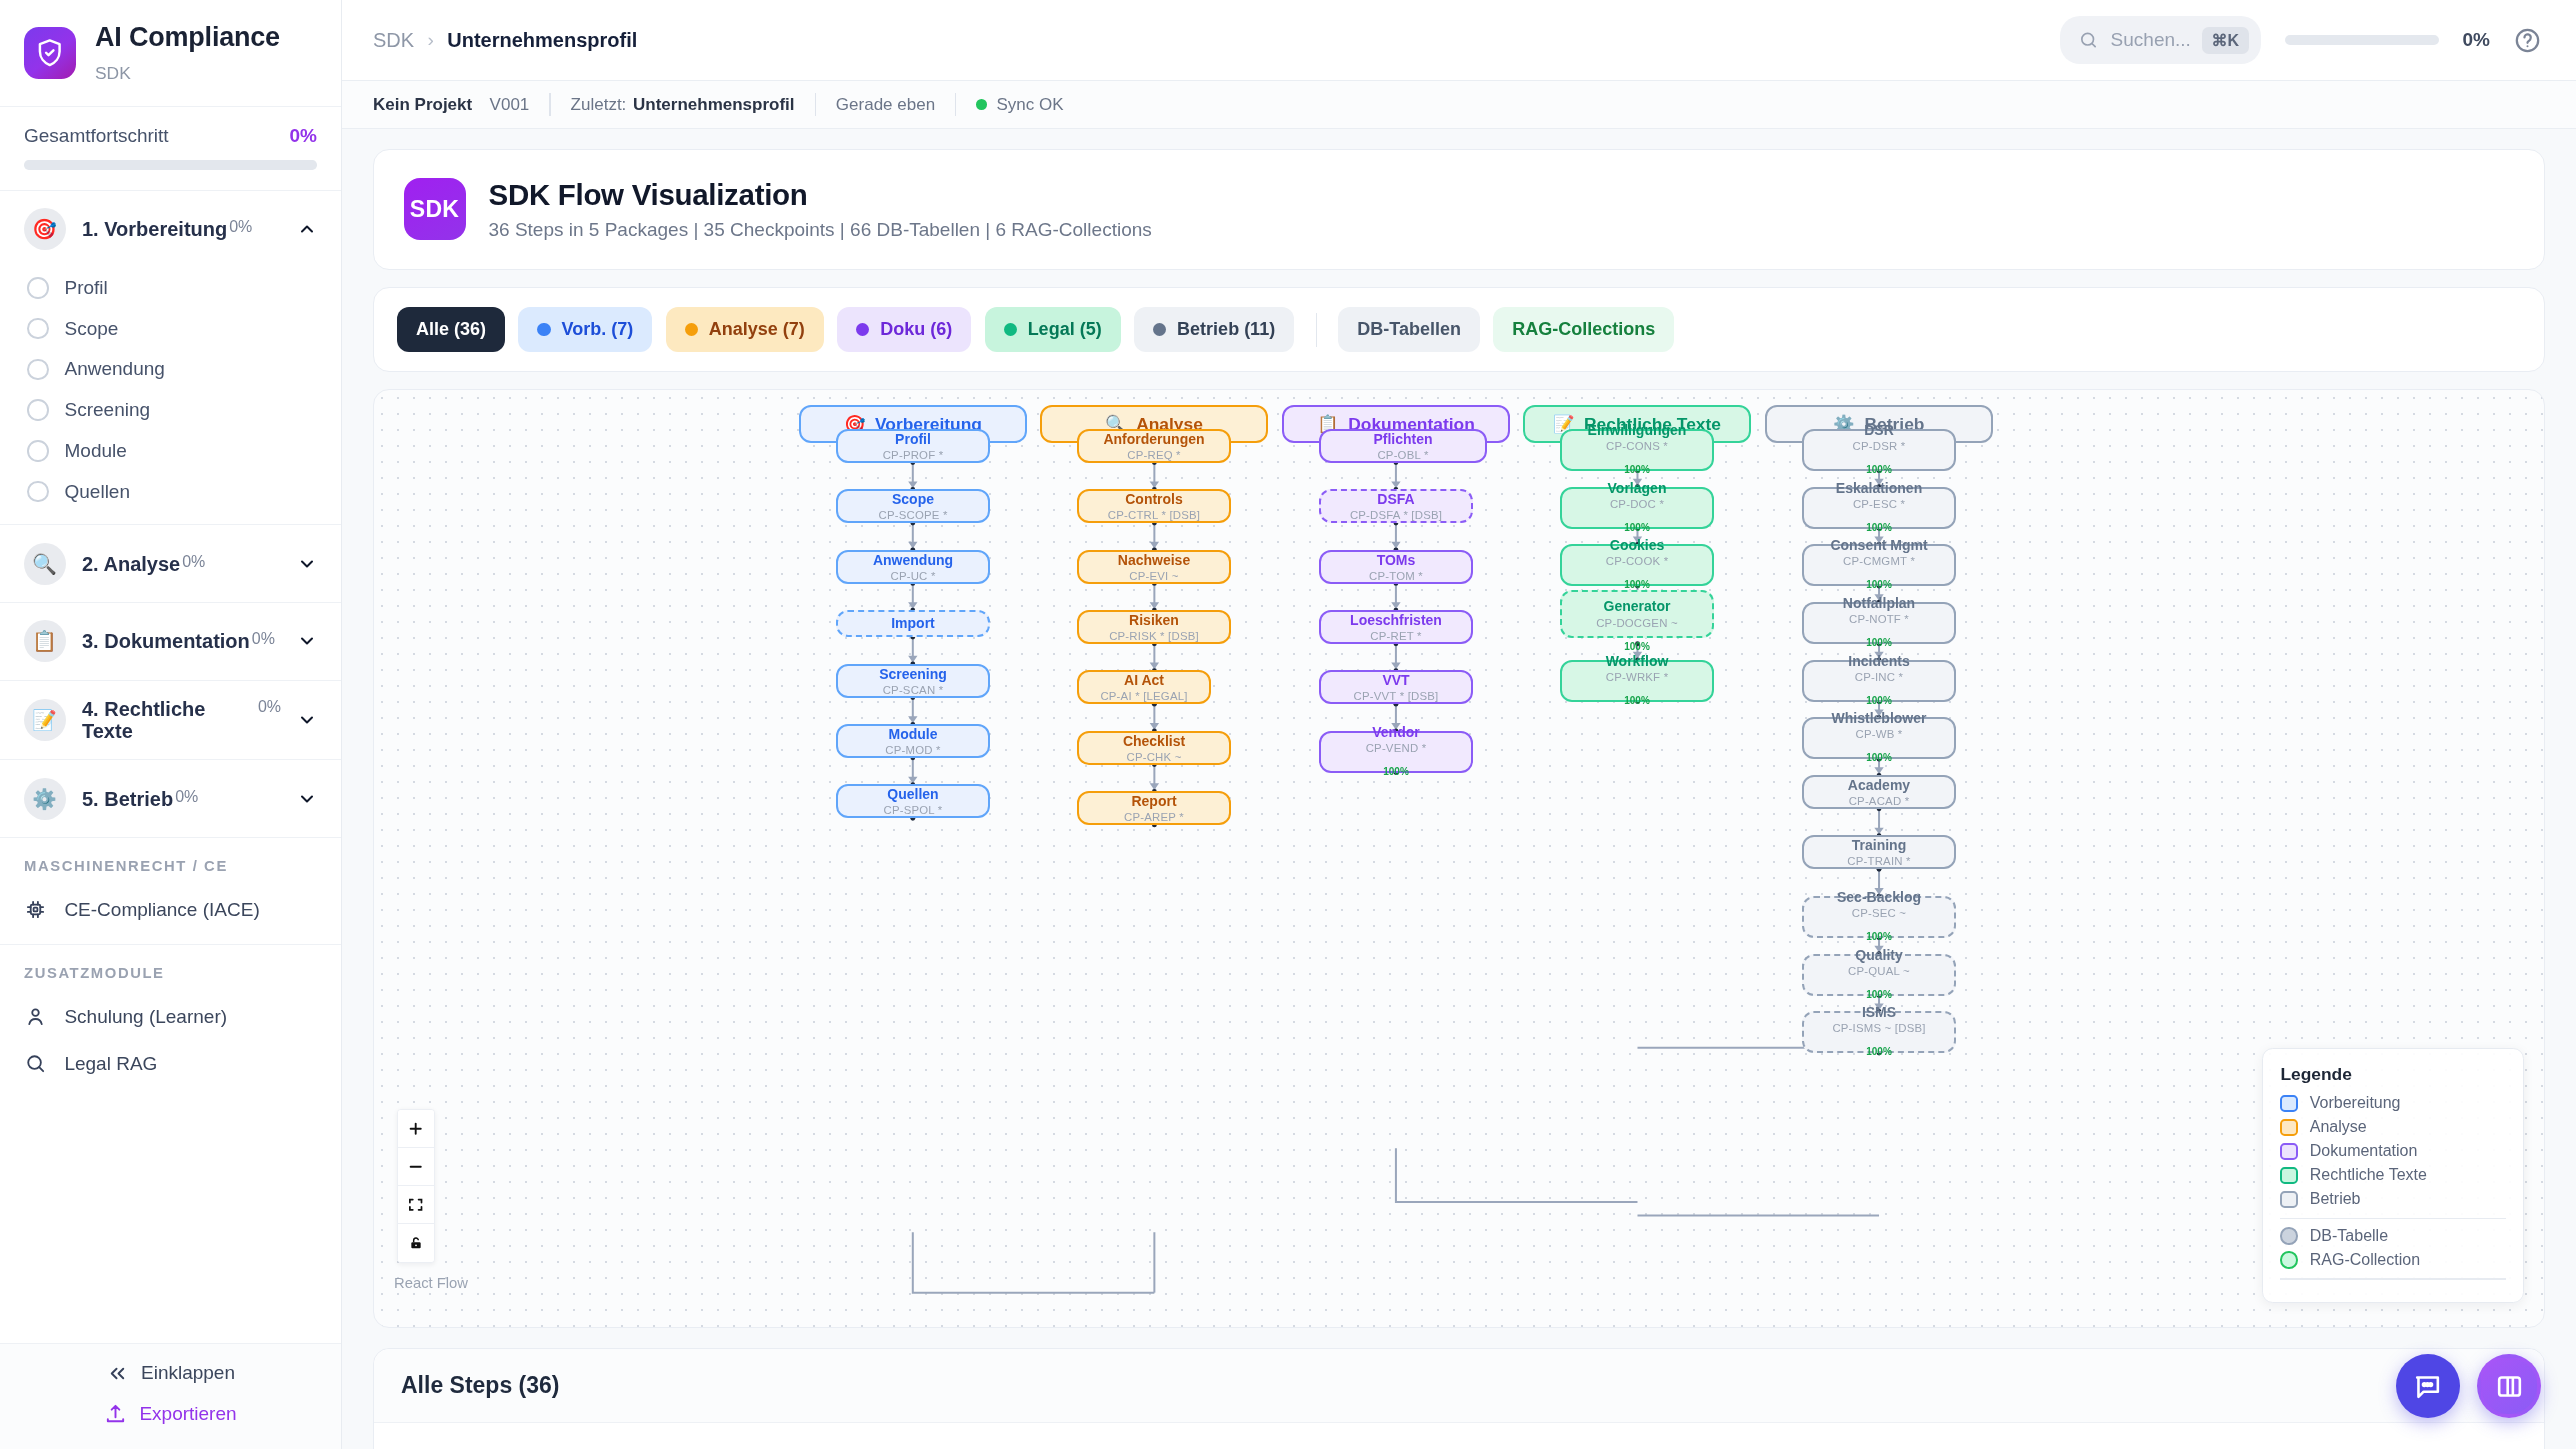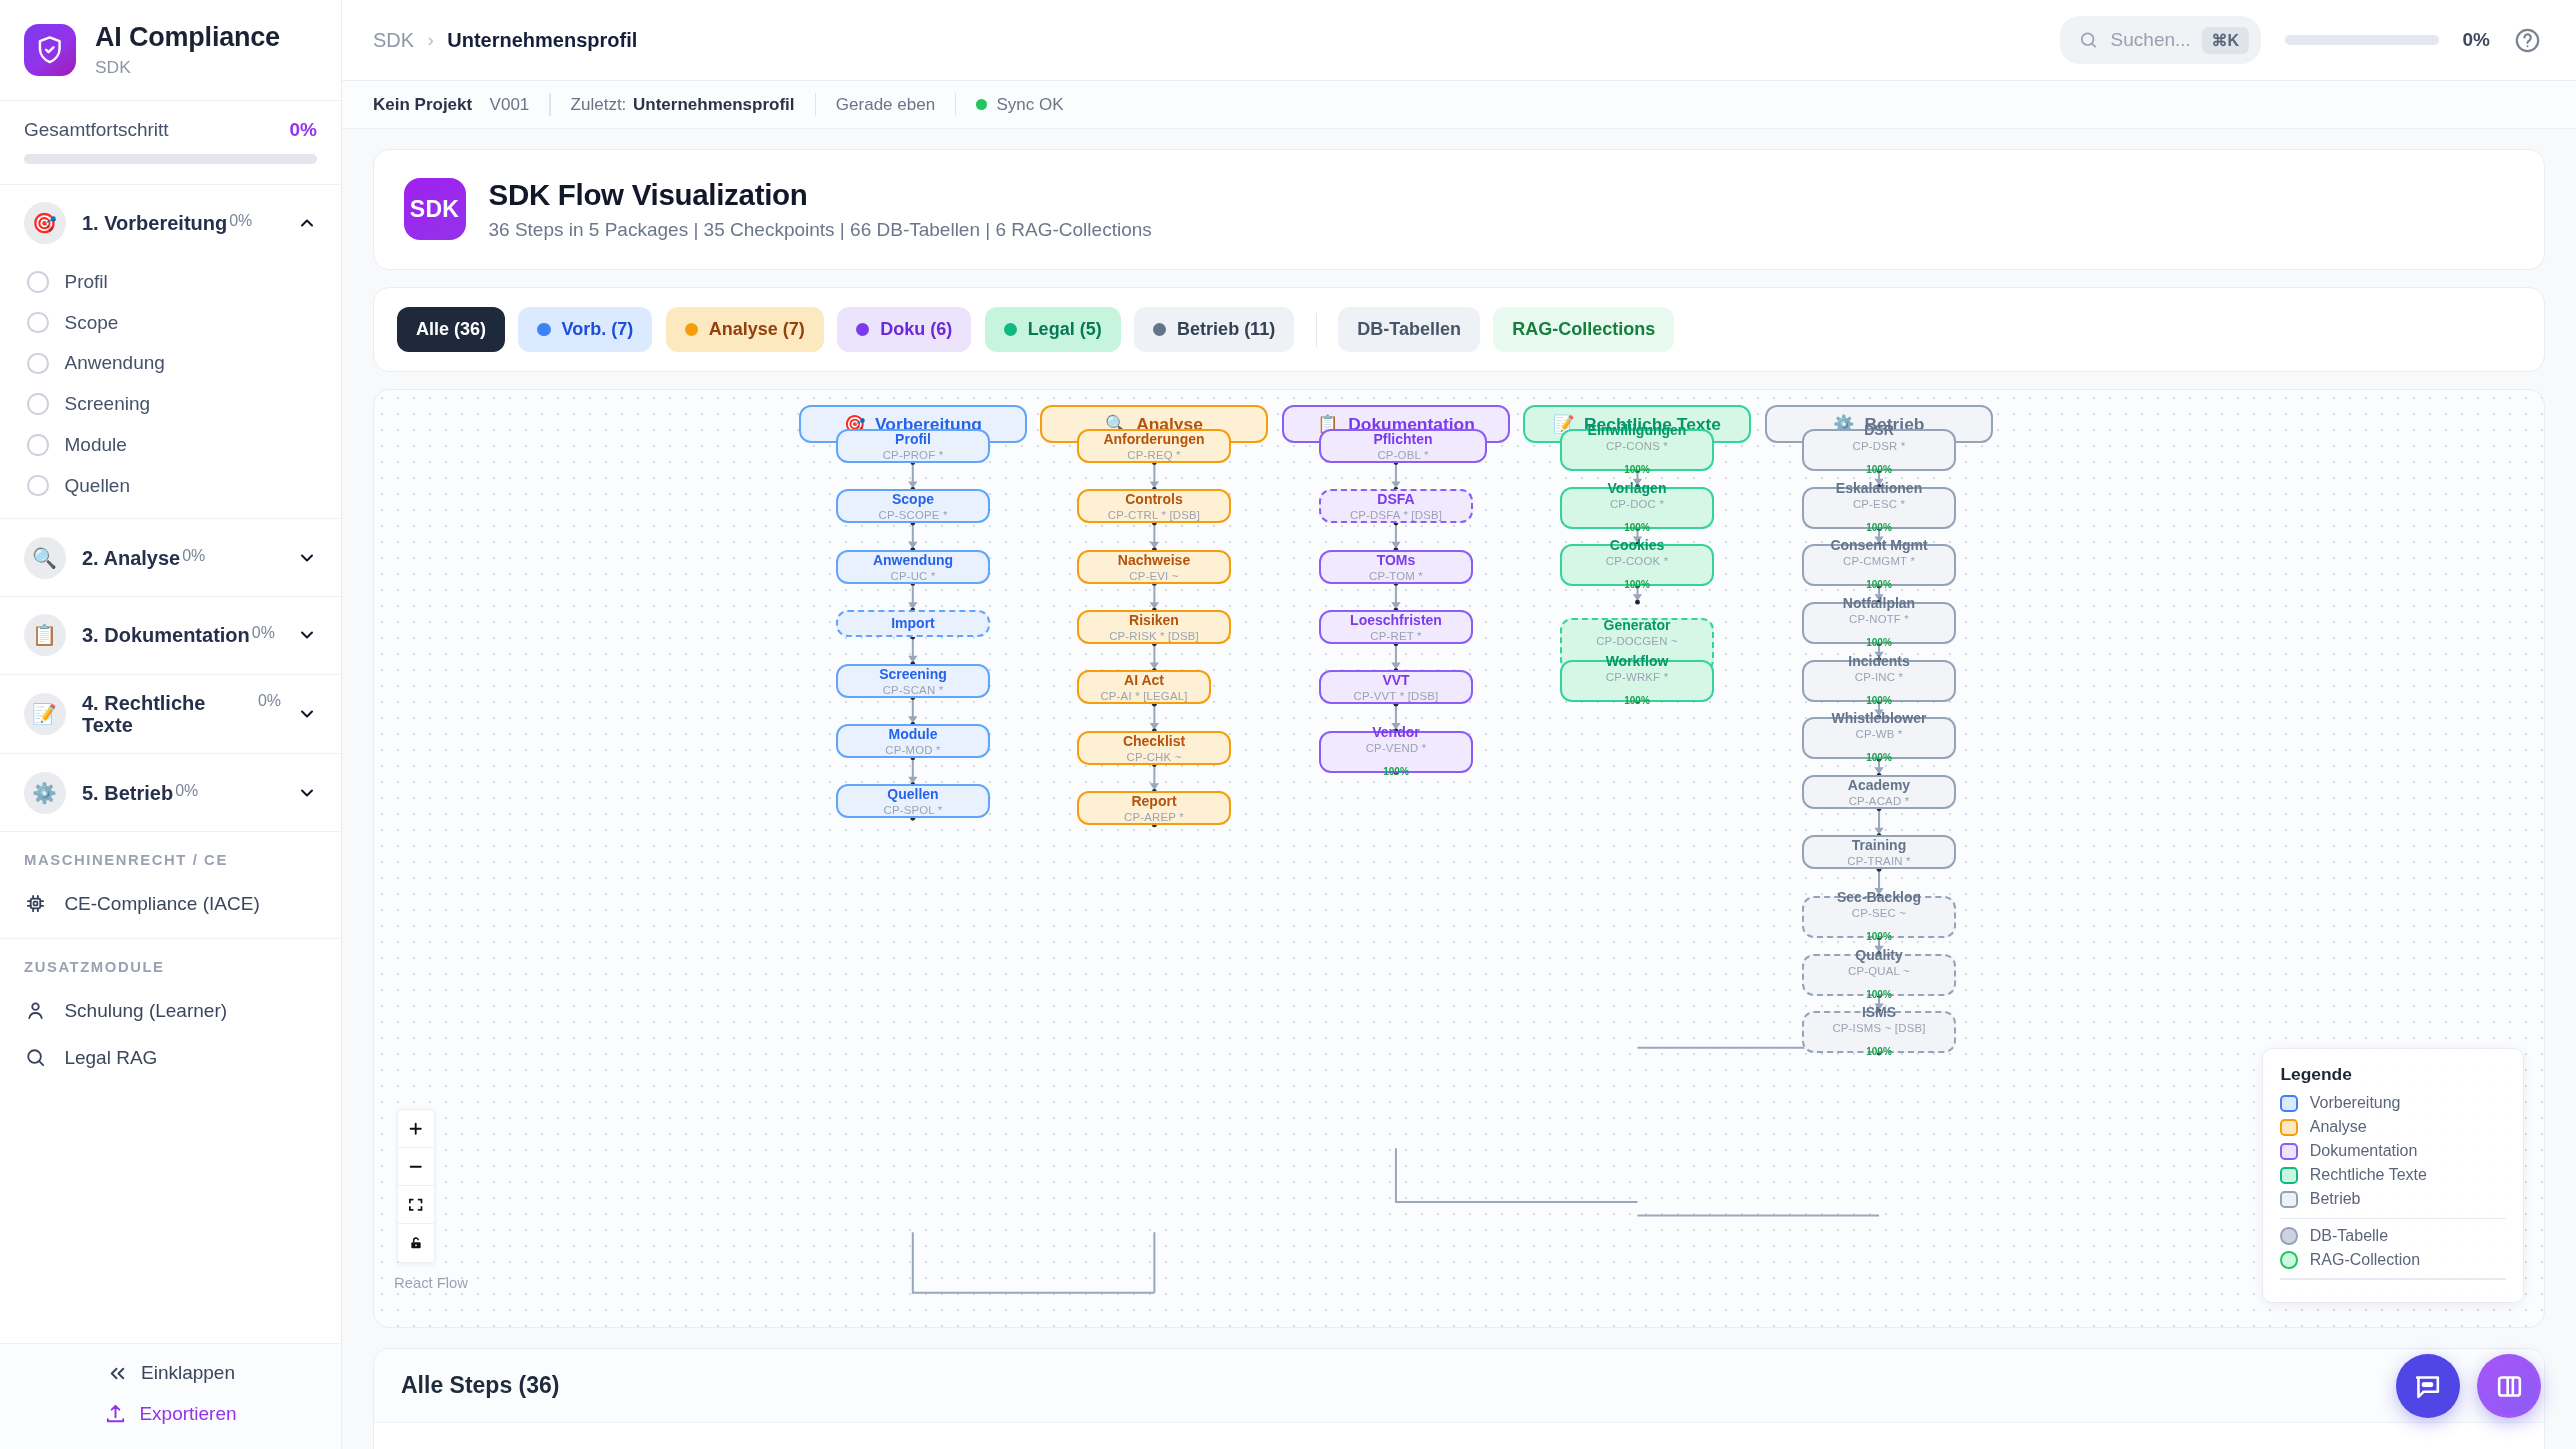--- a/index.html
+++ b/index.html
@@ -24,21 +24,21 @@
     display: flex; align-items: center; gap: 19px;
     padding: 23px 24px 23px 24px;
     border-bottom: 1.3px solid #eef1f5;
   }
   .brand-logo {
     width: 52px; height: 52px; border-radius: 14.8px;
     background: linear-gradient(140deg,#7c3aed 0%,#9333ea 55%,#a21caf 100%);
     display: flex; align-items: center; justify-content: center;
     flex: 0 0 52px;
   }
-  .brand-txt { display: flex; flex-direction: column; gap: 7px; }
+  .brand-txt { display: flex; flex-direction: column; gap: 13px; }
   .brand-title { font-size: 27px; font-weight: 700; color: #1a2234; letter-spacing: -0.2px; line-height: 1.05;}
   .brand-sub { font-size: 17.4px; color: #8d96a6; line-height: 1.1; }
 
   .sb-progress { padding: 17.4px 24px 20px 24px; border-bottom: 1.3px solid #eef1f5;}
   .sb-progress-row { display: flex; justify-content: space-between; align-items: baseline; margin-bottom: 13.4px;}
   .sb-progress-label { font-size: 19px; color: #46526a; }
   .sb-progress-val { font-size: 19px; font-weight: 700; color: #9333ea; }
   .sb-progress-track { height: 9.4px; border-radius: 4.7px; background: #e3e7ed; width: 100%; position: relative; overflow: hidden;}
   .sb-progress-fill { height: 100%; background: #9333ea; border-radius: 4.7px; }
 
@@ -726,21 +726,21 @@
             <div class="n-code">CP-DOC *</div>
             <div class="n-pct">100%</div>
             <div class="n-bar"></div>
           </div>
           <div class="node" style="left: 1186px; top: 154px; width: 154px; height: 42px; background: rgb(215, 247, 230); border-color: rgb(52, 211, 153);">
             <div class="n-title" style="color:#059669">Cookies</div>
             <div class="n-code">CP-COOK *</div>
             <div class="n-pct">100%</div>
             <div class="n-bar"></div>
           </div>
-          <div class="node dashed" style="left: 1186px; top: 228px; width: 154px; height: 54px; background: rgb(215, 247, 230); border-color: rgb(52, 211, 153);">
+          <div class="node dashed" style="left: 1186px; top: 200px; width: 154px; height: 48px; background: rgb(215, 247, 230); border-color: rgb(52, 211, 153); justify-content: space-between;">
             <div class="n-title" style="color:#059669">Generator</div>
             <div class="n-code">CP-DOCGEN ~</div>
             <div class="n-pct">100%</div>
             <div class="n-bar"></div>
           </div>
           <div class="node" style="left: 1186px; top: 270px; width: 154px; height: 42px; background: rgb(215, 247, 230); border-color: rgb(52, 211, 153);">
             <div class="n-title" style="color:#059669">Workflow</div>
             <div class="n-code">CP-WRKF *</div>
             <div class="n-pct">100%</div>
             <div class="n-bar"></div>

